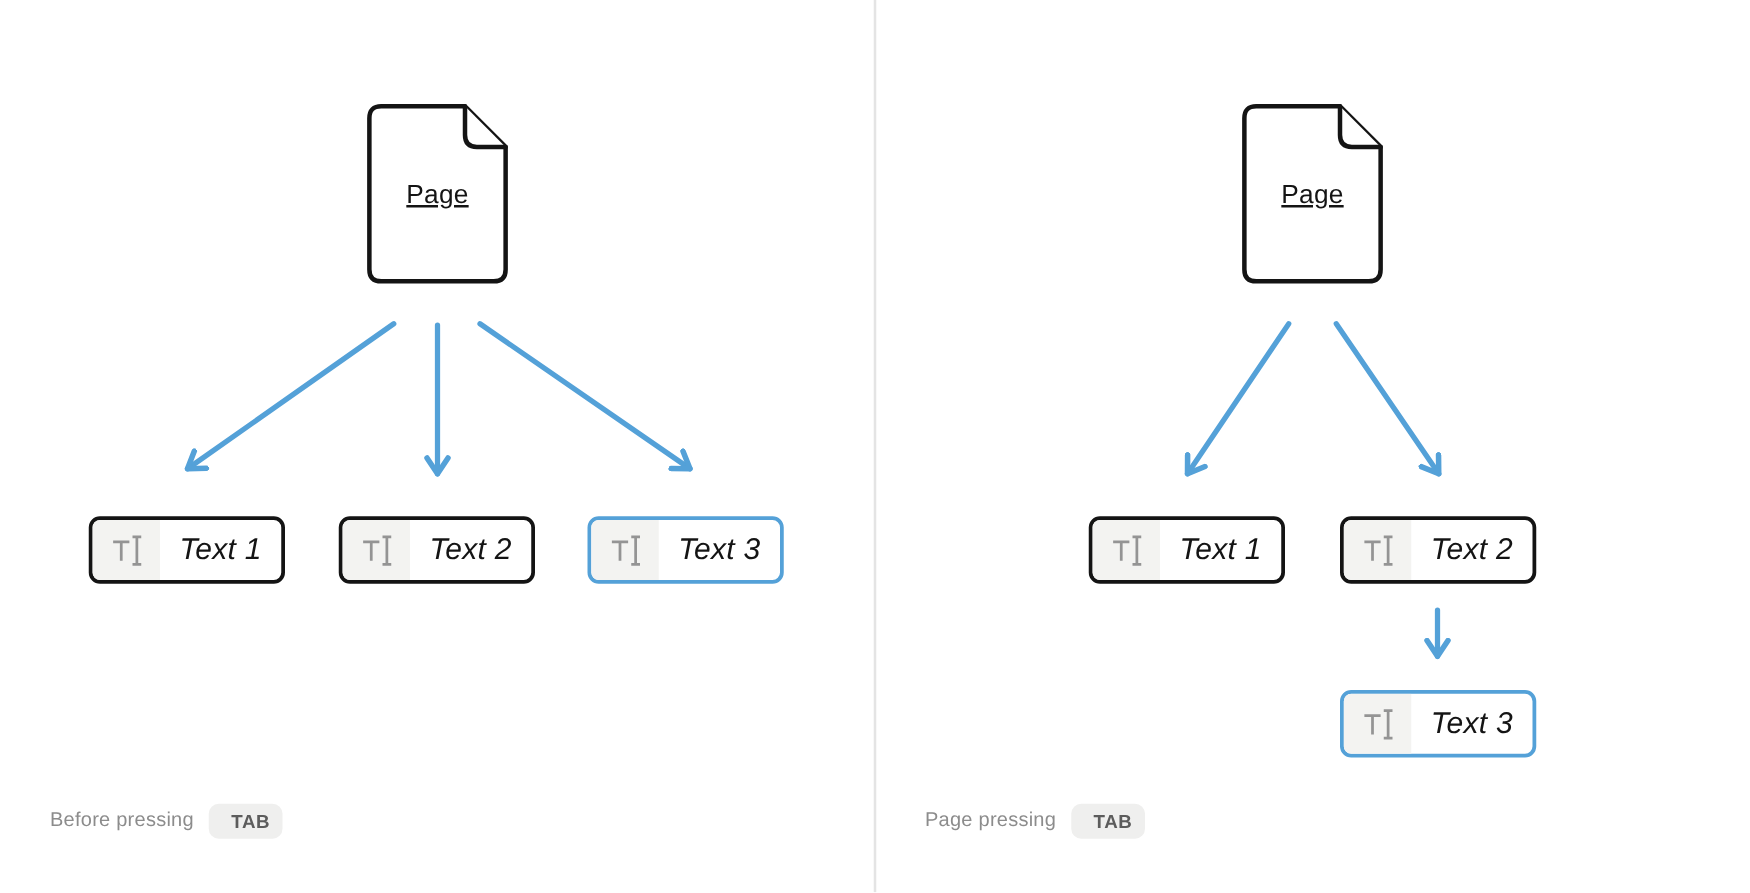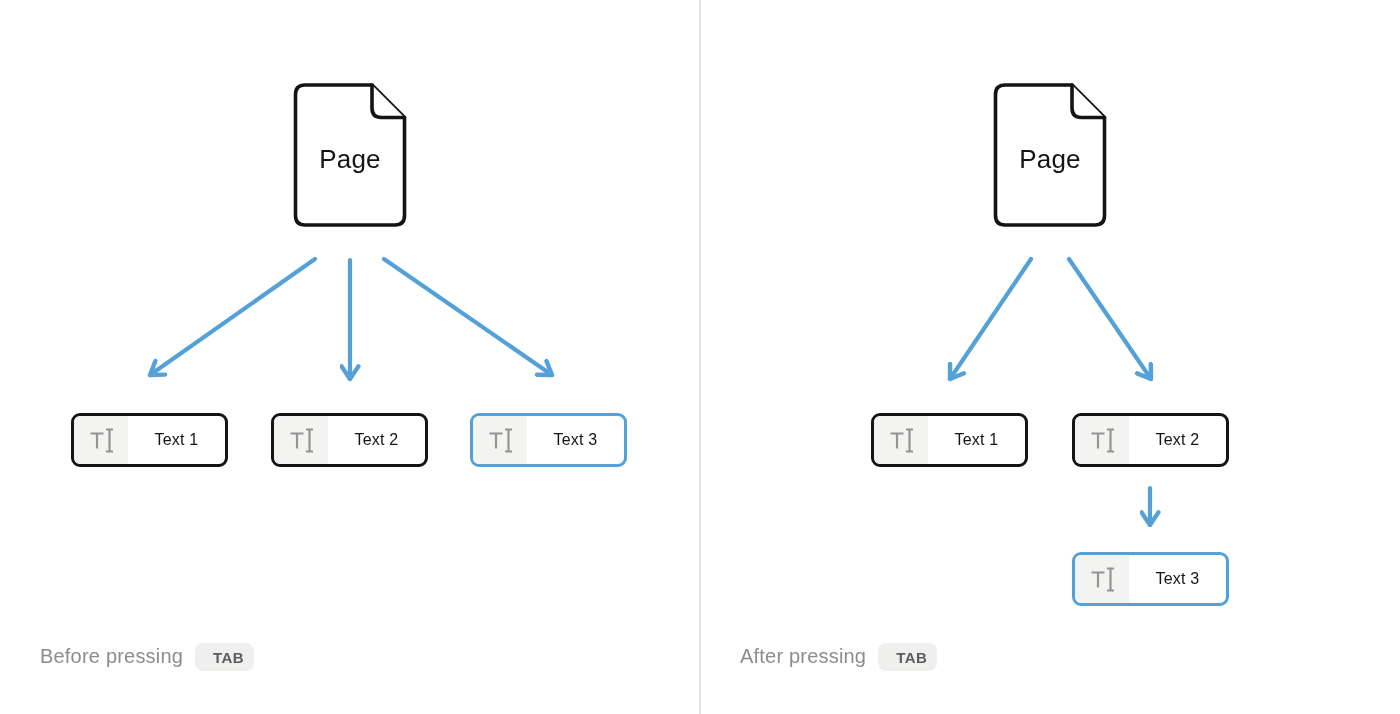--- a/index.html
+++ b/index.html
@@ -48,23 +48,24 @@
     stroke-width: 3.6;
     stroke-linejoin: round;
     stroke-linecap: round;
     fill: #ffffff;
   }
   .page-label {
     position: absolute;
     left: 0; right: 0;
     top: 62px;
     text-align: center;
-    font-size: 26px;
+    font-size: 21px;
     color: var(--page-text, #141414);
     letter-spacing: 0.2px;
+    text-decoration: underline;
   }
   .block {
     position: absolute;
     height: 48px;
     width: 151px;
     border: 3px solid var(--box-border, #141414);
     border-radius: 9px;
     background: #ffffff;
     display: flex;
     align-items: stretch;
@@ -83,34 +84,35 @@
   .ti-stroke {
     stroke: var(--icon-gray, #949494);
     fill: none;
     stroke-width: 2.2;
   }
   .block-label {
     flex: 1;
     display: flex;
     align-items: center;
     justify-content: center;
-    font-size: 16px;
+    font-size: 24px;
     color: var(--label-text, #141414);
     letter-spacing: 0.2px;
+    font-style: italic;
   }
   .caption {
     position: absolute;
     top: 639px;
     height: 35px;
     display: flex;
     align-items: center;
     gap: 12px;
   }
   .caption-text {
-    font-size: 20px;
+    font-size: 16px;
     color: var(--caption-gray, #8c8c8c);
     letter-spacing: 0.2px;
   }
   .key-badge {
     background: var(--badge-bg, #efefee);
     color: var(--badge-text, #5c5c5c);
     font-size: 15px;
     font-weight: bold;
     letter-spacing: 0.4px;
     border-radius: 8px;
@@ -221,18 +223,18 @@
       <span class="block-icon">
         <svg width="30" height="32" viewBox="0 0 30 32">
           <path class="ti-stroke" d="M4.5 9.5 H17.5 M11 9.5 V24.5"></path>
           <path class="ti-stroke" d="M20 5.5 H27 M20 27.5 H27 M23.5 5.5 V27.5"></path>
         </svg>
       </span>
       <span class="block-label">Text 3</span>
     </div>
 
     <div class="caption" style="left:740px;">
-      <span class="caption-text">After pressing</span>
+      <span class="caption-text">Page pressing</span>
       <span class="key-badge">TAB</span>
     </div>
   </div>
 
 </div>
 
 </body></html>

